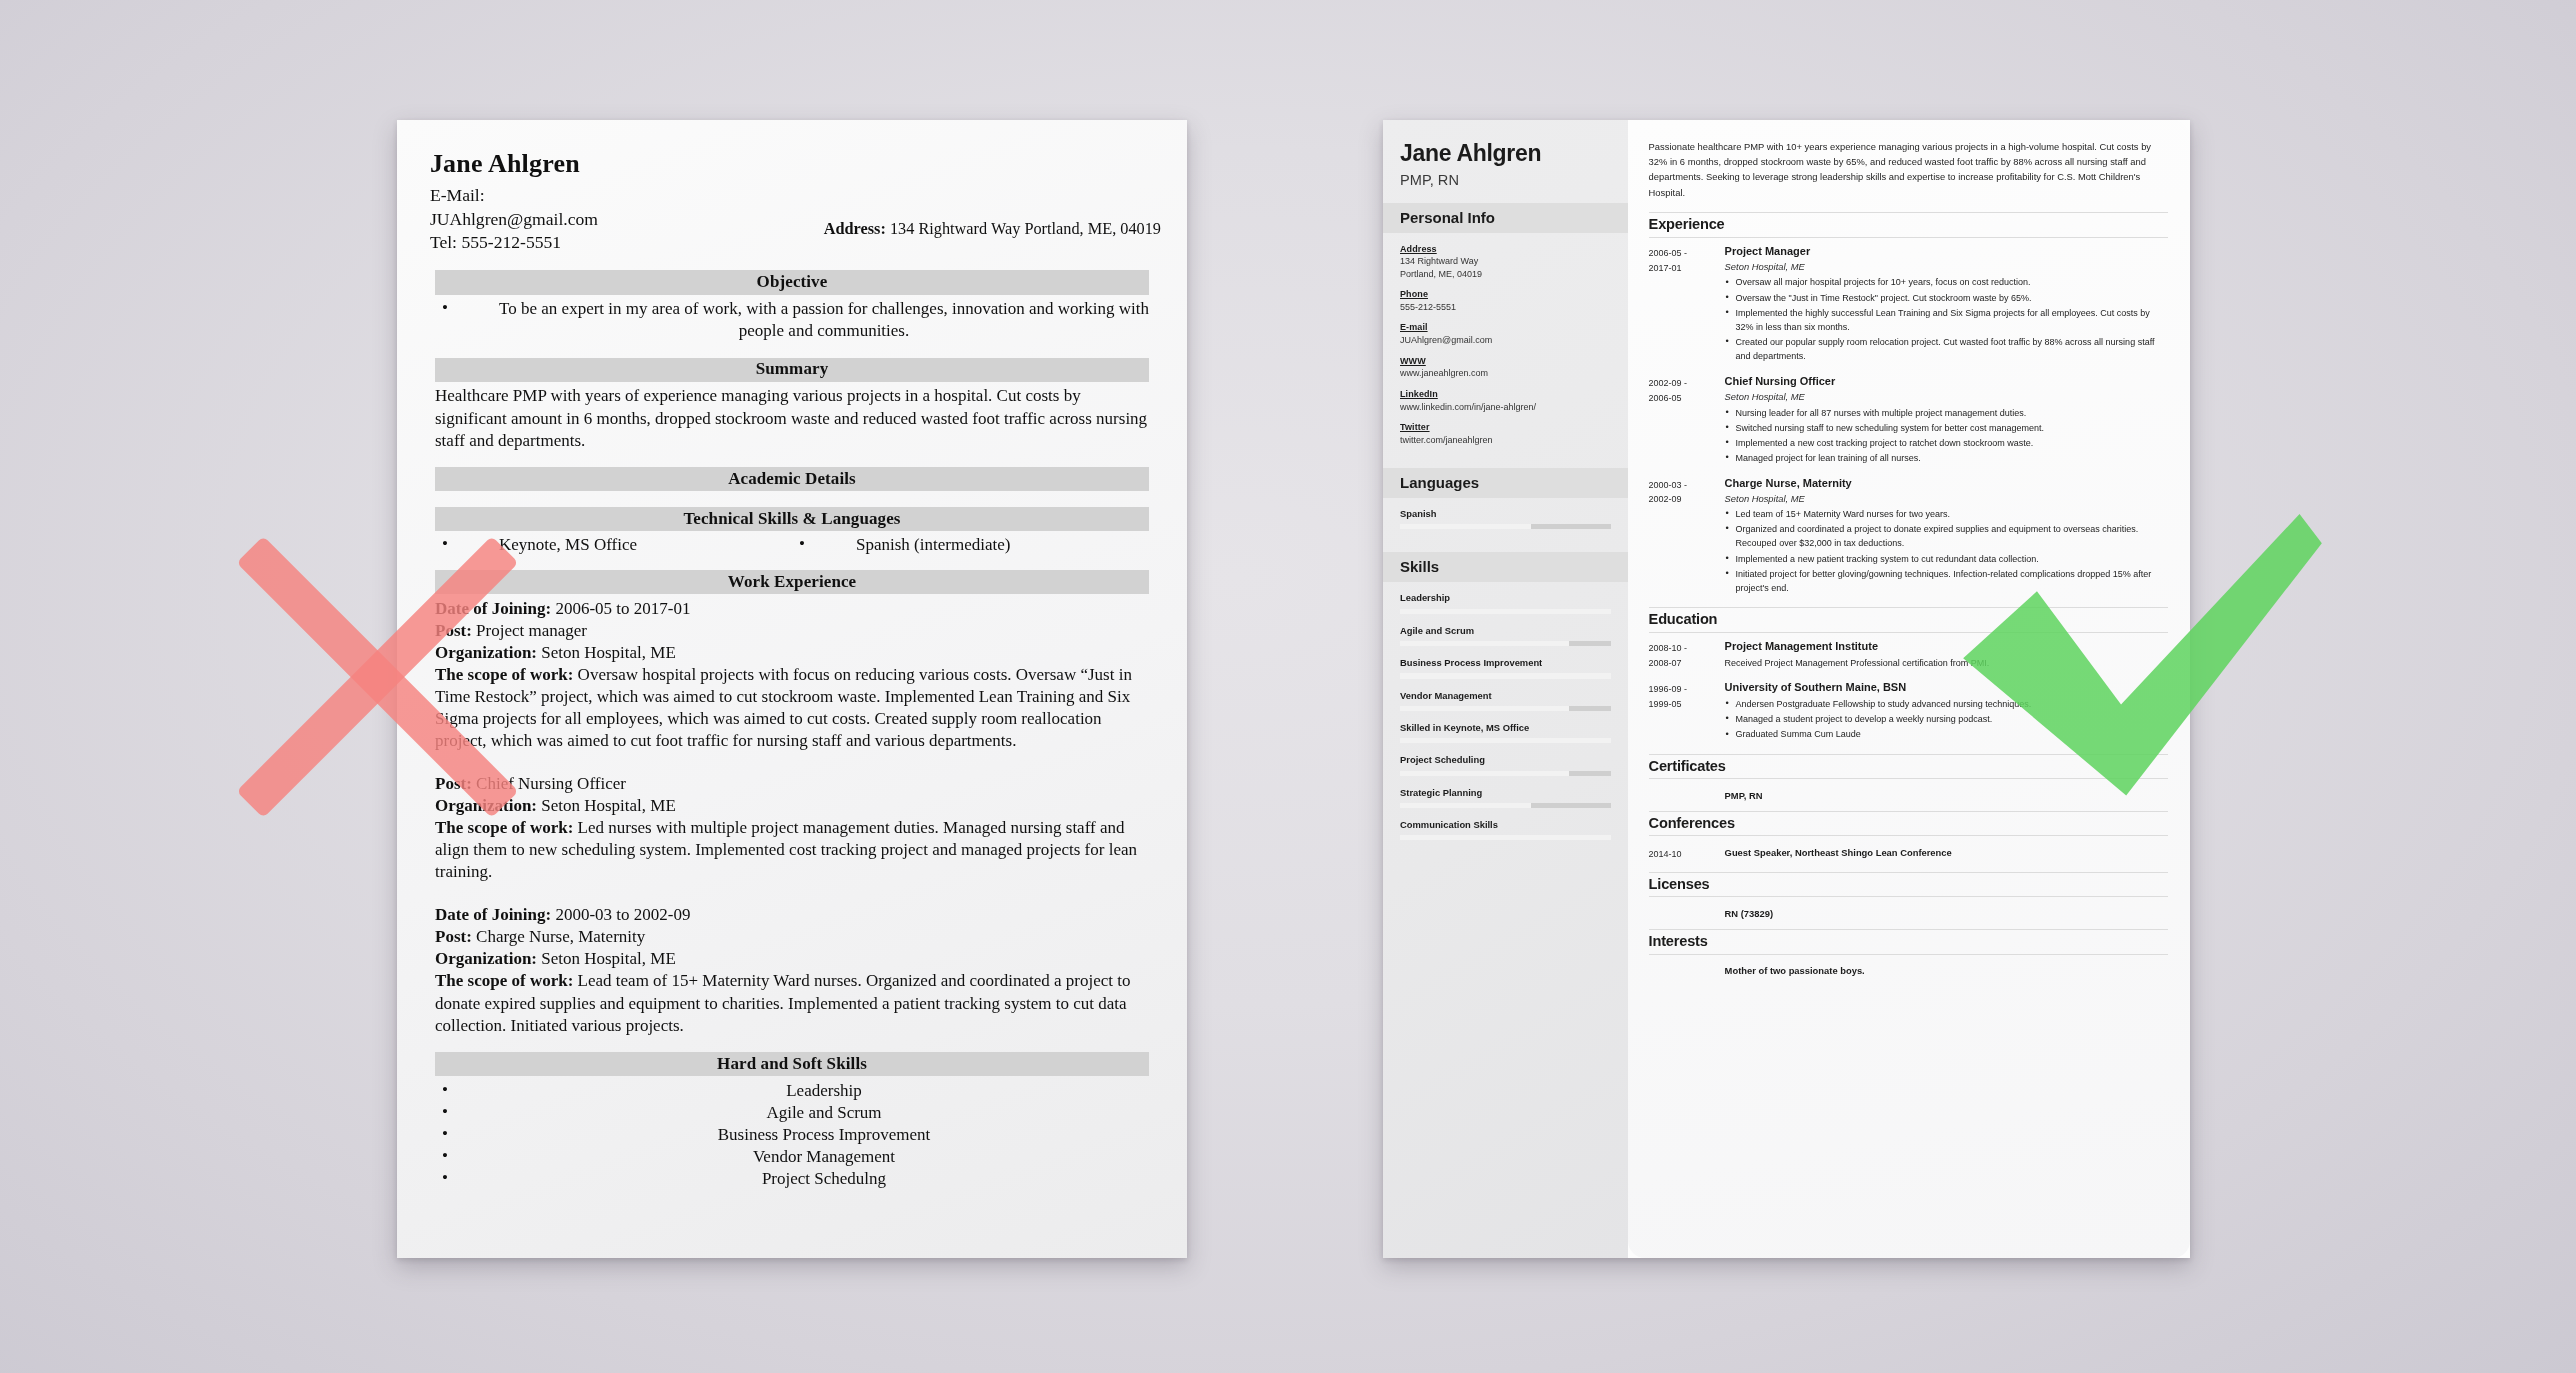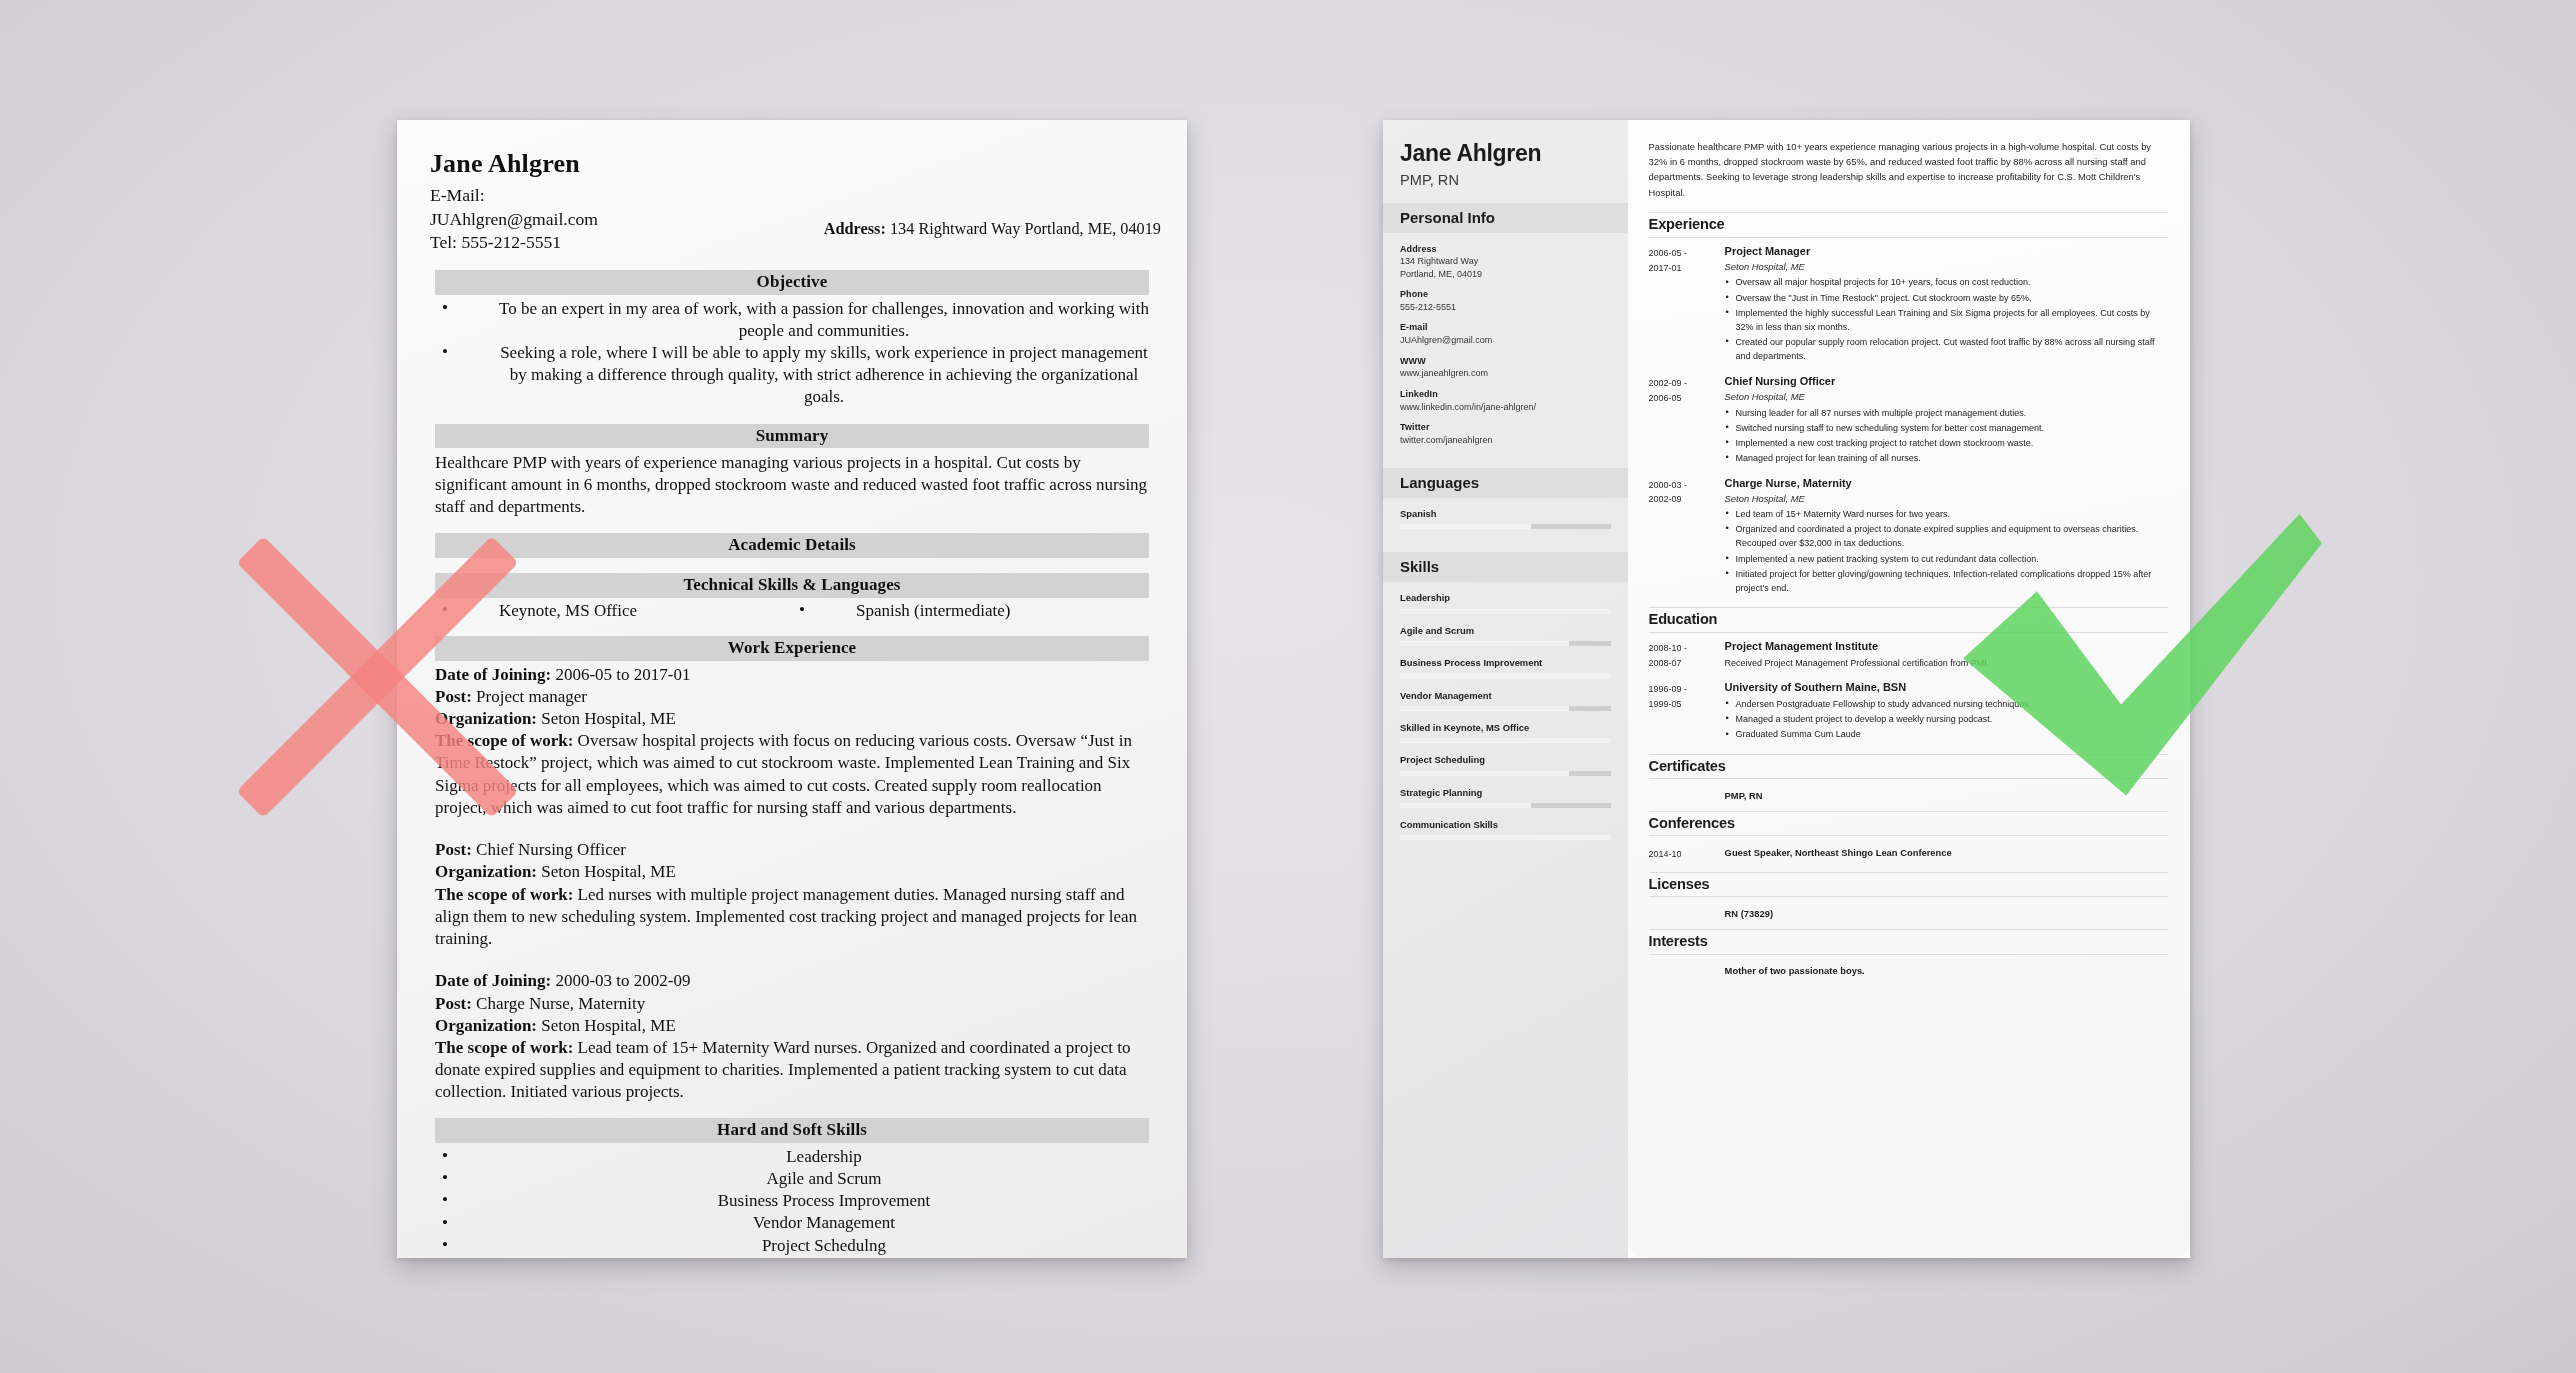--- a/index.html
+++ b/index.html
@@ -54,21 +54,21 @@
     box-sizing:border-box;
   }
   .g-side-head{padding:22px 17px 15.5px 17px;}
   .g-name{font-size:23px;font-weight:bold;line-height:1.04;letter-spacing:-0.3px;margin:0;}
   .g-title{font-size:14.6px;color:#3a3a3a;margin:6px 0 0 0;}
   .g-side-bar{
     background:#dedede;padding:6px 17px 6.9px 17px;font-size:15px;font-weight:bold;
   }
   .g-side-body{padding:10.3px 17px 12px 17px;}
   .g-field{margin-bottom:9.4px;}
-  .g-field-label{font-size:9px;font-weight:bold;letter-spacing:0.1px;margin-bottom:1.7px;}
+  .g-field-label{font-size:9px;font-weight:bold;letter-spacing:0.1px;margin-bottom:1.7px;text-decoration:underline;}
   .g-field-val{font-size:9px;color:#343434;line-height:1.36;}
   .g-skill{margin-bottom:11px;}
   .g-skill-name{font-size:9.4px;font-weight:bold;margin-bottom:5.2px;}
   .g-bar{height:5.2px;background:#cfcfcf;border-radius:0;position:relative;overflow:hidden;}
   .g-bar i{display:block;height:100%;background:#f2f2f2;}
 
   .g-main{flex:1;padding:19px 22px 0 20.6px;box-sizing:border-box;background:linear-gradient(170deg,#fdfdfd,#f6f6f7);border-radius:17px;}
   .g-summary{font-size:9.4px;line-height:1.62;color:#252525;margin:0 0 12px 0;}
   .g-sec-h{
     font-size:14.6px;font-weight:bold;letter-spacing:-0.2px;
@@ -112,21 +112,20 @@
     <div class="bad-contact-right">
       <b>Address:</b>
       <span>134 Rightward Way Portland, ME, 04019</span>
     </div>
   </div>
 
   <div class="bad-secbar">Objective</div>
   <div class="bad-body">
     <ul class="bad-ul">
       <li>To be an expert in my area of work, with a passion for challenges, innovation and working with people and communities.</li>
-      <li>Seeking a role, where I will be able to apply my skills, work experience in project management by making a difference through quality, with strict adherence in achieving the organizational goals.</li>
     </ul>
   </div>
 
   <div class="bad-secbar">Summary</div>
   <div class="bad-body">
     <p class="bad-p">Healthcare PMP with years of experience managing various projects in a hospital. Cut costs by significant amount in 6 months, dropped stockroom waste and reduced wasted foot traffic across nursing staff and departments.</p>
   </div>
 
   <div class="bad-secbar">Academic Details</div>
 

